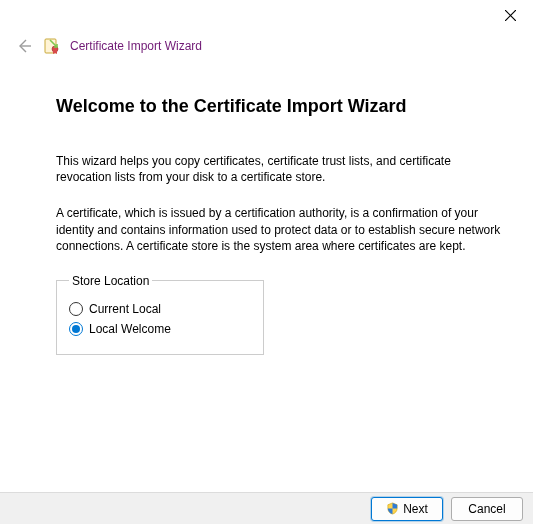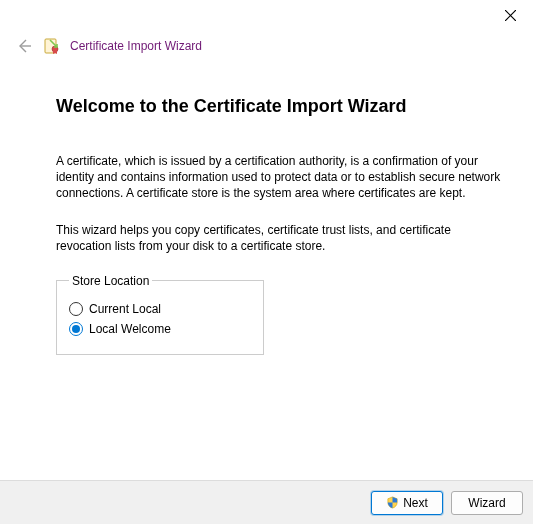--- a/index.html
+++ b/index.html
@@ -89,21 +89,21 @@
   }
   .radio-outer.selected {
     border-color: #0078d4;
   }
   .radio-inner {
     width: 8px; height: 8px;
     border-radius: 50%;
     background: #0078d4;
   }
   .footer {
-    height: 44px;
+    height: 32px;
     background: #f0f0f0;
     border-top: 1px solid #dcdcdc;
     display: flex; align-items: center; justify-content: flex-end;
     gap: 8px;
     padding: 0 10px;
   }
   .btn {
     min-width: 72px;
     height: 24px;
     border: 1px solid #adadad;
@@ -153,23 +153,23 @@
         <path d="M6 2 L13 9" stroke="#7ec850" stroke-width="1.6"></path>
         <path d="M13 6 L13 9 L10 9" fill="none" stroke="#7ec850" stroke-width="1.6"></path>
       </svg>
     </div>
     <div class="header-title">Certificate Import Wizard</div>
   </div>
 
   <div class="content">
     <h1 class="main-heading">Welcome to the Certificate Import Wizard</h1>
 
+    <p class="para">This wizard helps you copy certificates, certificate trust lists, and certificate revocation lists from your disk to a certificate store.</p>
+
     <p class="para">A certificate, which is issued by a certification authority, is a confirmation of your identity and contains information used to protect data or to establish secure network connections. A certificate store is the system area where certificates are kept.</p>
-
-    <p class="para">This wizard helps you copy certificates, certificate trust lists, and certificate revocation lists from your disk to a certificate store.</p>
 
     <fieldset class="group">
       <legend>Store Location</legend>
 
       <div class="radio-row">
         <span class="radio-outer"></span>
         <span>Current Local</span>
       </div>
 
       <div class="radio-row">
@@ -187,17 +187,17 @@
       <span class="shield">
         <svg viewBox="0 0 14 14">
           <path d="M7 1 L12 3 L12 7 C12 10 9.5 12.5 7 13 C4.5 12.5 2 10 2 7 L2 3 Z" fill="#ffd34e" stroke="#c9a100" stroke-width="0.6"></path>
           <path d="M7 1 L12 3 L12 7 L7 7 Z" fill="#2e7bd6"></path>
           <path d="M2 7 L7 7 L7 13 C4.5 12.5 2 10 2 7 Z" fill="#2e7bd6"></path>
         </svg>
       </span>
       <span>Next</span>
     </div>
     <div class="btn">
-      <span>Wizard</span>
+      <span>Cancel</span>
     </div>
   </div>
 
 </div>
 
 </body></html>

